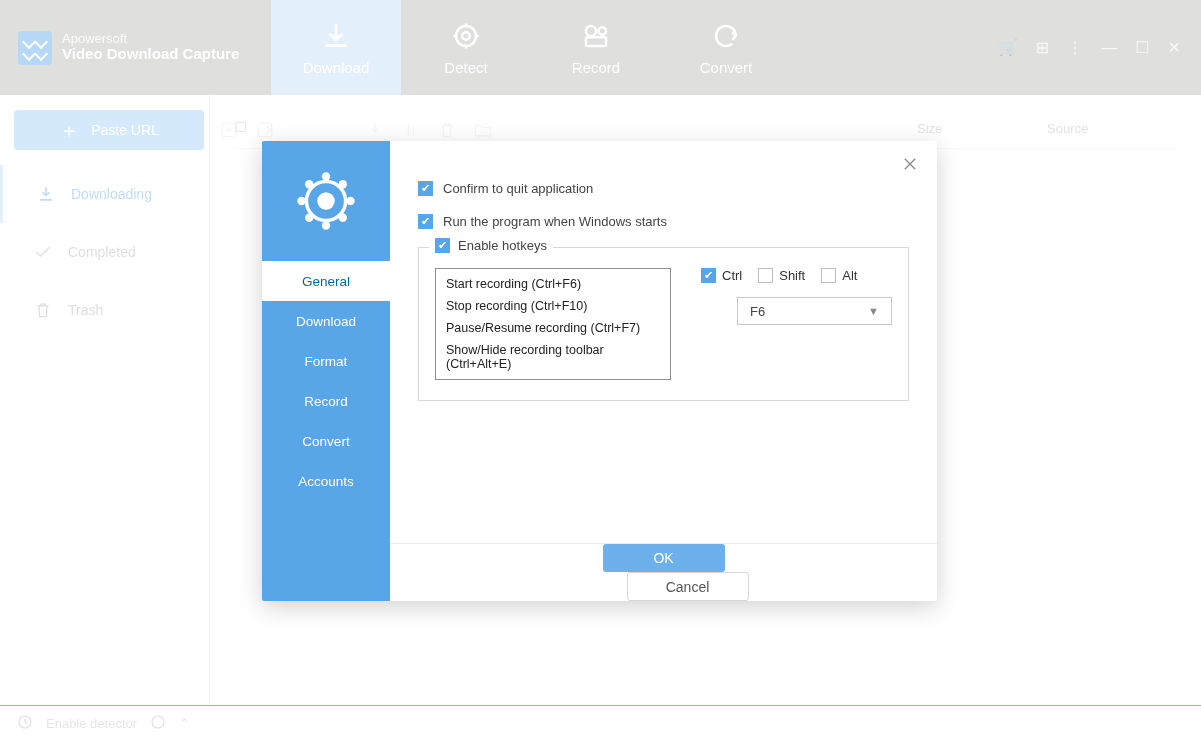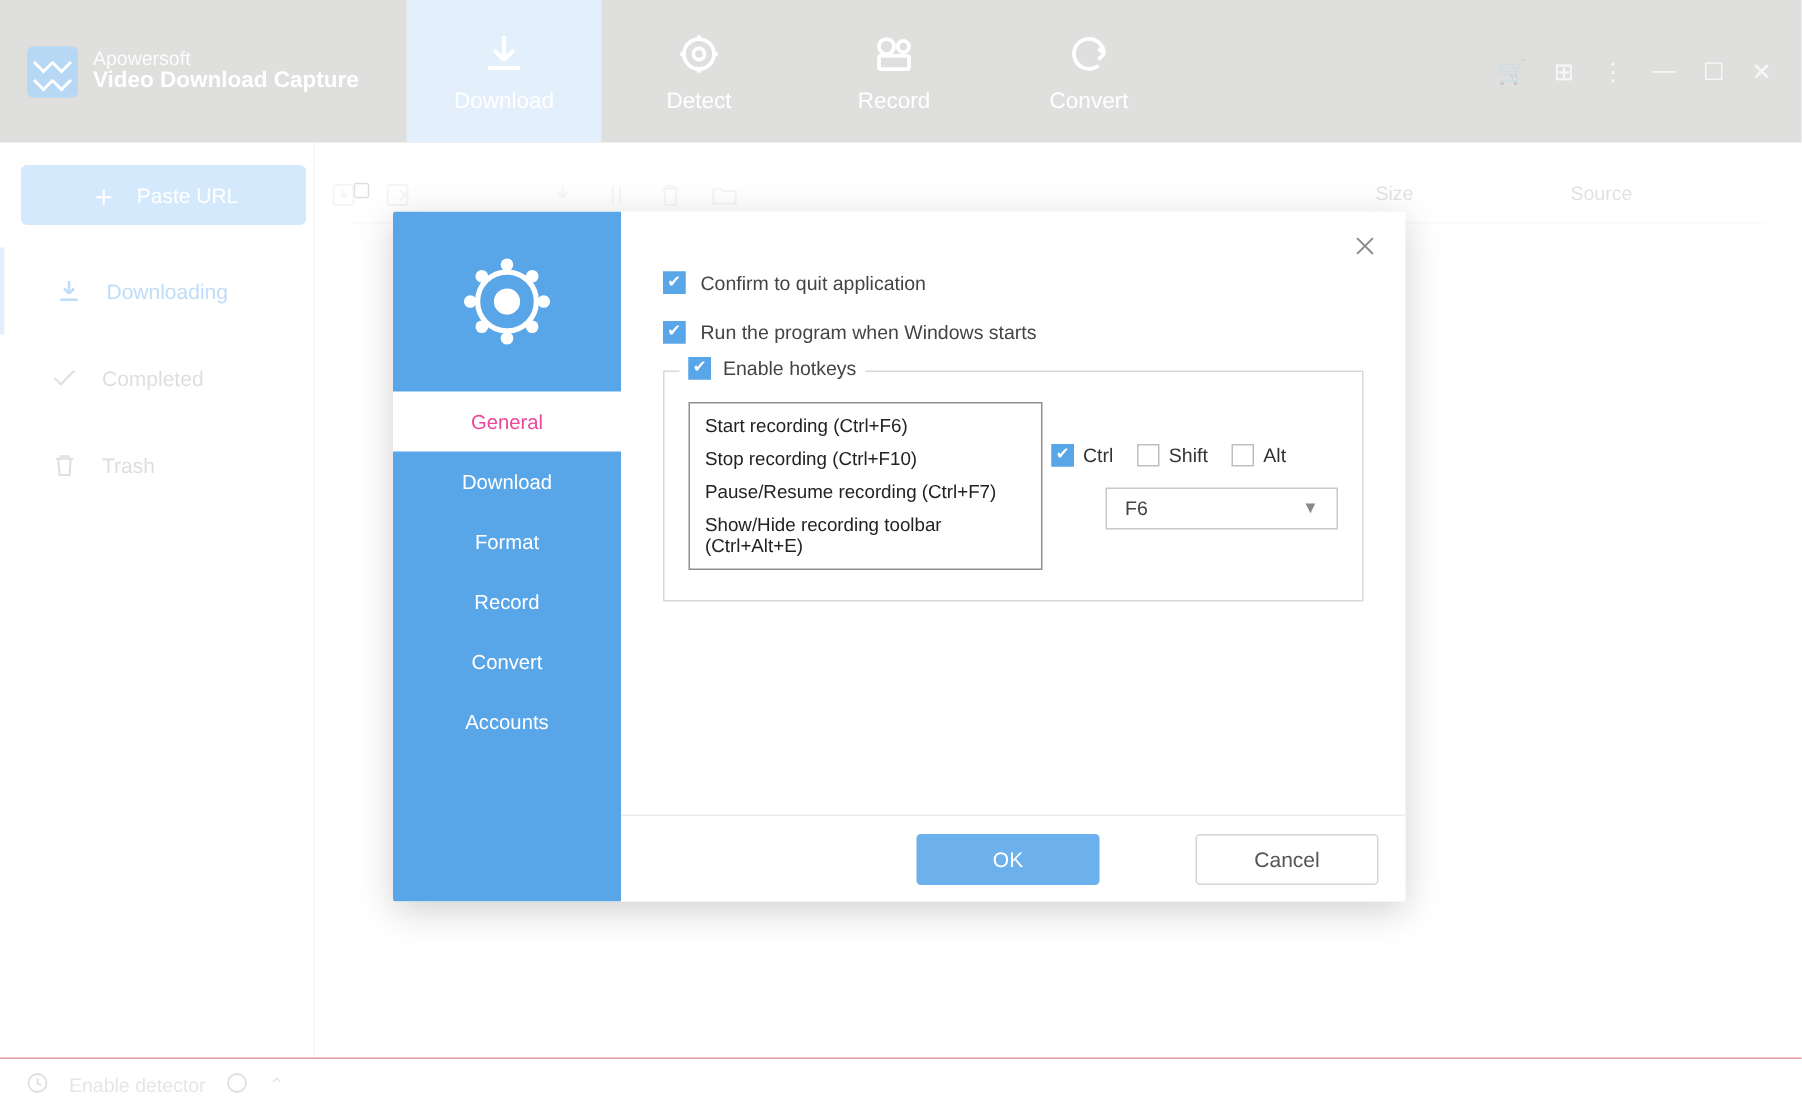--- a/index.html
+++ b/index.html
@@ -44,37 +44,37 @@
 
   
   .status-bar { position:absolute; bottom:0; left:0; right:0; height:35px; display:flex; align-items:center; padding:0 16px; gap:12px; color:#c7c7c7; font-size:13px; border-top:1px solid #b91c1c; }
 
   
   .dialog { position: absolute; z-index: 10; left: 262px; top: 141px; width: 675px; height: 460px; background:#fff; border-radius: 2px; box-shadow: 0 6px 24px rgba(0,0,0,.18); display:flex; overflow:hidden; }
   .dlg-nav { width: 176px; background:#58a5e8; color:#fff; display:flex; flex-direction:column; }
   .dlg-nav-header { height: 120px; display:flex; align-items:center; justify-content:center; }
   .gear-svg { width:70px; height:70px; }
   .dlg-nav-item { height: 40px; display:flex; align-items:center; justify-content:center; font-size:13.5px; cursor:pointer; }
-  .dlg-nav-item.active { background:#fff; color:#ec4899; }
+  .dlg-nav-item.active { background:#fff; color:#0369a1; }
   .dlg-main { flex:1; position:relative; padding: 40px 28px 0 28px; }
   .dlg-close { position:absolute; top:14px; right:18px; cursor:pointer; color:#8a8a8a; }
   .dlg-close svg { width:18px; height:18px; }
   .chk-row { display:flex; align-items:center; gap:10px; margin-bottom: 18px; font-size:13px; color:#444; }
   .chk-box { width:15px; height:15px; border:1px solid #58a5e8; display:inline-flex; align-items:center; justify-content:center; background:#58a5e8; color:#fff; font-size:11px; line-height:1; }
   .chk-box.empty { background:#fff; border-color:#bfbfbf; }
   .hotkey-group { border:1px solid #d8d8d8; padding: 14px 16px 20px 16px; position: relative; margin-top: 4px; }
   .hotkey-group-legend { position:absolute; top:-10px; left: 10px; background:#fff; padding:0 6px; display:flex; align-items:center; gap:8px; font-size:13px; color:#444; }
-  .hotkey-inner { display:flex; gap: 6px; align-items:center; margin-top: 6px; }
+  .hotkey-inner { display:flex; gap: 30px; align-items:flex-start; margin-top: 6px; }
   .hotkey-list { width: 236px; border:1px solid #8f8f8f; padding: 8px 10px; display:flex; flex-direction:column; gap:8px; font-size:12.5px; color:#222; }
   .hotkey-list div { cursor:pointer; }
   .modifiers { display:flex; gap:16px; align-items:center; margin-bottom:14px; font-size:13px; color:#333; }
   .key-select { width: 155px; height: 28px; border:1px solid #c9c9c9; display:flex; align-items:center; justify-content:space-between; padding:12px 12px; font-size:13px; color:#444; background:#fff;margin-left:36px; }
   .key-select .caret { color:#8a8a8a; font-size:11px; }
   .reset-btn { margin-top: 22px; height:32px; padding:0 18px; border:1px solid #d6d6d6; background:#fff; border-radius:3px; font-size:13px; color:#666; cursor:pointer; }
-  .dlg-footer { position:absolute; bottom:0; left:0; right:0; height: 58px; border-top:1px solid #ececec; display:flex; align-items:center; justify-content:flex-end; gap:16px; padding:0 18px; background:#fff; }
+  .dlg-footer { position:absolute; bottom:0; left:0; right:0; height: 58px; border-top:1px solid #ececec; display:flex; align-items:center; justify-content:flex-end; padding:0 18px; background:#fff;flex-direction:column; }
   .btn { height:34px; width:122px; border-radius:3px; font-size:14px; cursor:pointer; }
   .btn-primary { background:#6cb0ec; color:#fff; border:none; }
   .btn-secondary { background:#fff; color:#555; border:1px solid #d6d6d6;margin-left:48px; }
 
   
   .stroke-white { stroke:#fff; fill:none; stroke-width:2; }
   .stroke-gray { stroke:#b9b9b9; fill:none; stroke-width:1.6; }
 </style>
 </head>
 <body>

